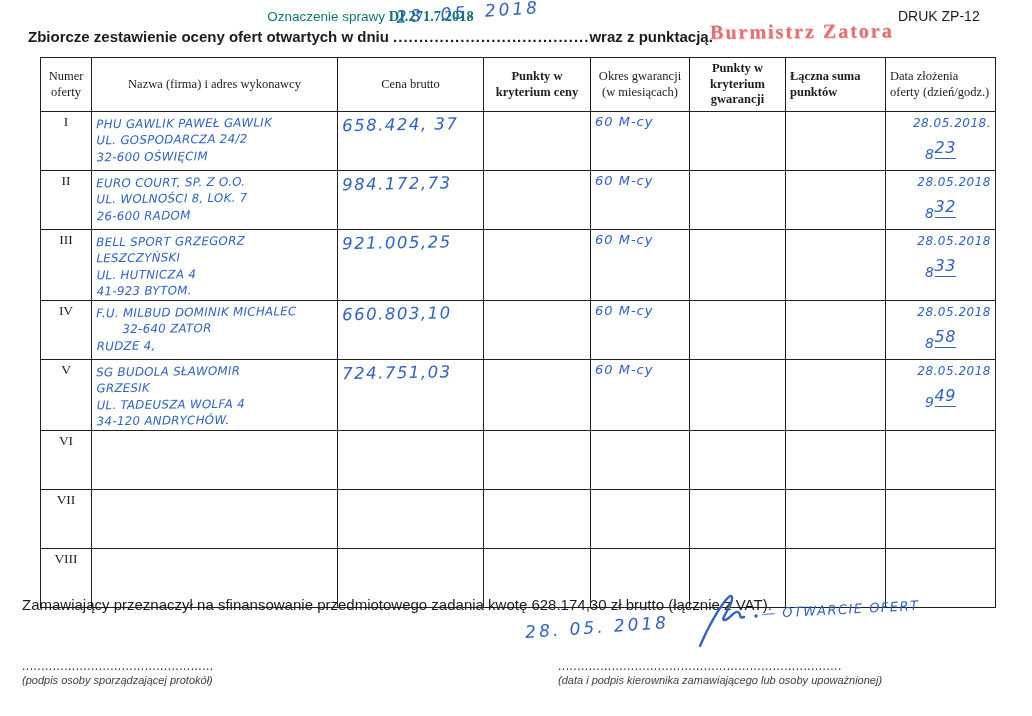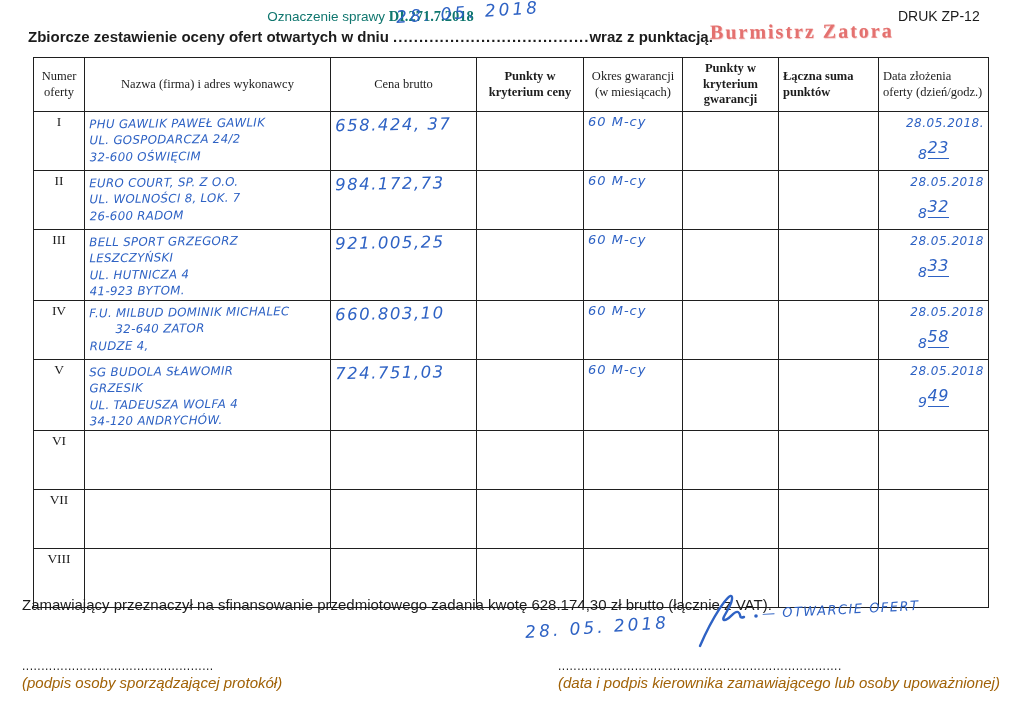--- a/index.html
+++ b/index.html
@@ -24,21 +24,21 @@
     position:absolute; left:710px; top:20px;
     font-family:"Liberation Serif", serif; font-weight:bold; font-size:20px;
     color:#e4716f; letter-spacing:2px;
     text-shadow:0.6px 0.6px 0.8px rgba(228,113,111,0.55);
     transform:rotate(-0.5deg);
   }
   .form-code { position:absolute; left:873px; top:8px; font-size:14px;margin-left:25px; }
 
   
   table.offers {
-    position:absolute; left:33px; top:57px; width:955px;
+    position:absolute; left:40px; top:57px; width:955px;
     border-collapse:collapse; table-layout:fixed;
   }
   table.offers th, table.offers td {
     border:1.4px solid #1f1f1f; padding:2px 4px; vertical-align:top; overflow:hidden;
   }
   table.offers thead th {
     font-family:"Liberation Serif", serif; font-size:12.5px; font-weight:normal;
     text-align:center; vertical-align:middle; height:49px; line-height:1.25;
   }
   table.offers thead th.bold { font-weight:bold; }
@@ -57,21 +57,21 @@
   
   .budget { position:absolute; left:22px; top:596px; font-size:15px; }
   .hw-date2 { position:absolute; left:525px; top:617px; font-size:17px; letter-spacing:3px; transform:rotate(-4deg); }
   .signature { position:absolute; left:688px; top:586px; }
   .hw-note { position:absolute; left:762px; top:602px; font-size:13px; letter-spacing:1.5px; transform:rotate(-3deg); }
 
   .sig-block { position:absolute; top:659px; }
   .sig-left  { left:22px; }
   .sig-right { left:558px; }
   .sig-dots  { font-size:12px; letter-spacing:0.5px; color:#1c1c1c; }
-  .sig-label { font-size:15px; font-style:italic; margin-top:1px; color:#a16207; }
+  .sig-label { font-size:11px; font-style:italic; margin-top:1px; color:#404040; }
 </style>
 </head>
 <body>
 
 <div class="page">
 
   <div class="header">
     <div class="case-line">
       <span>Oznaczenie sprawy</span>
       <span class="case-number">DI.271.7.2018</span>

